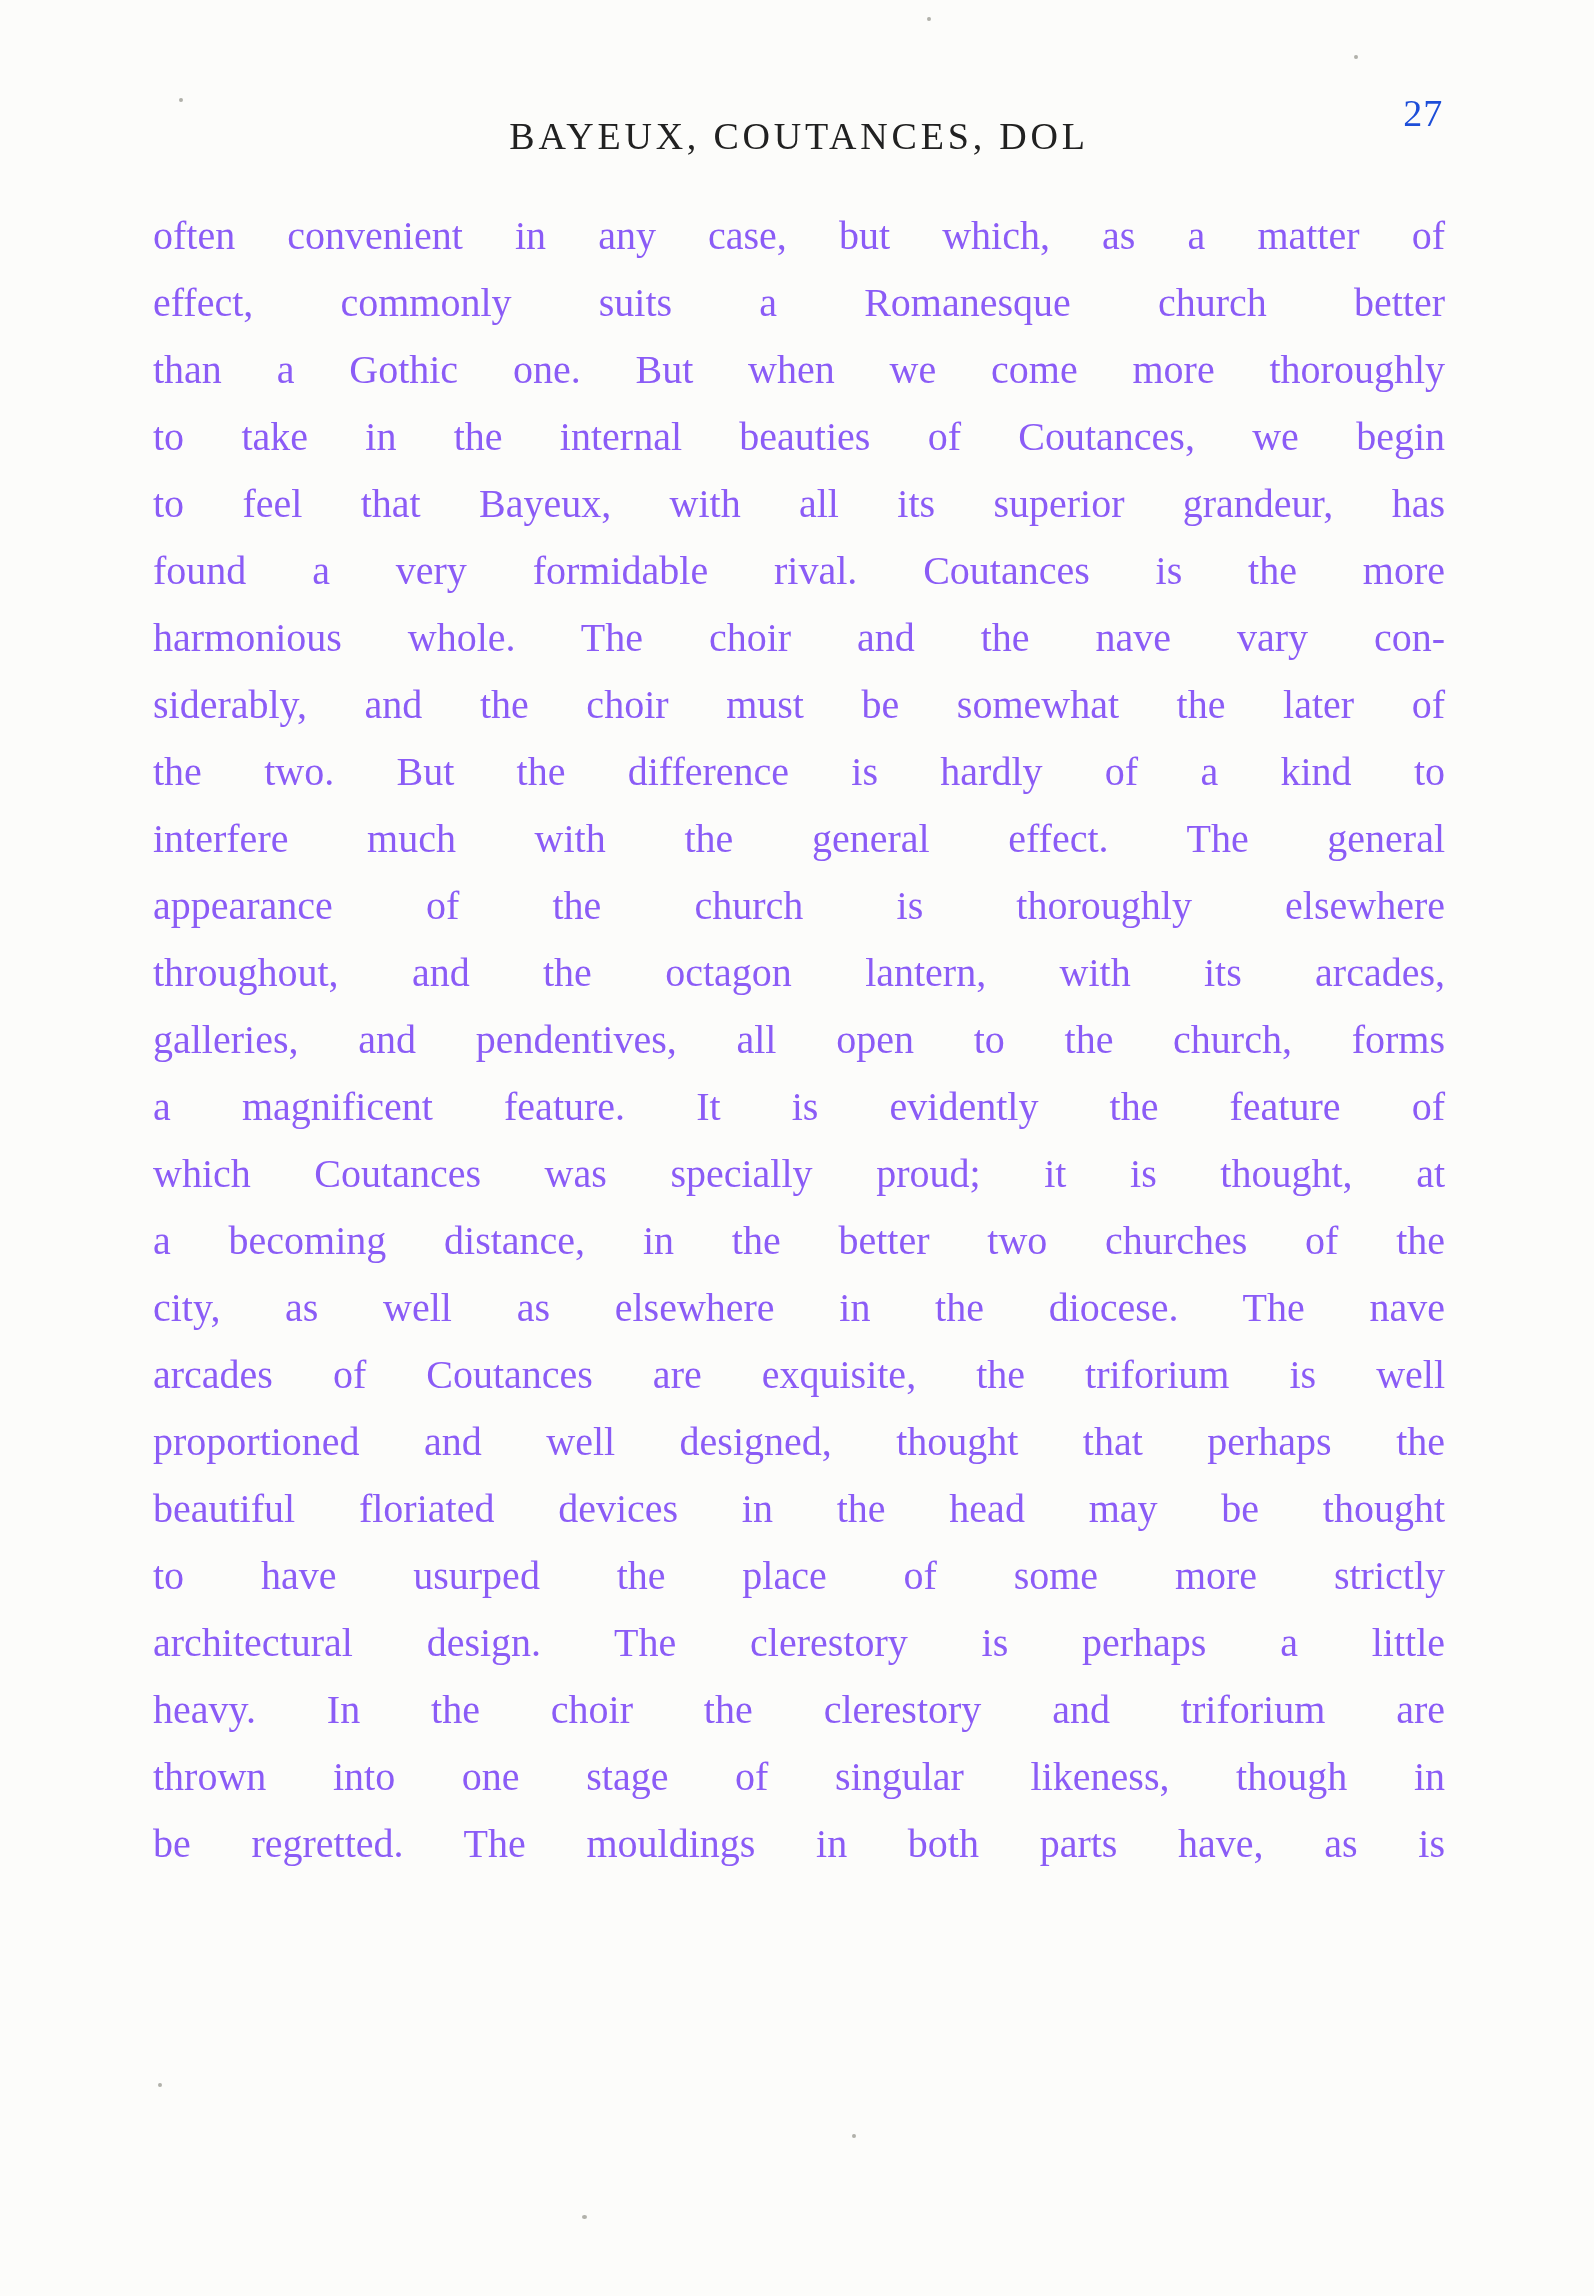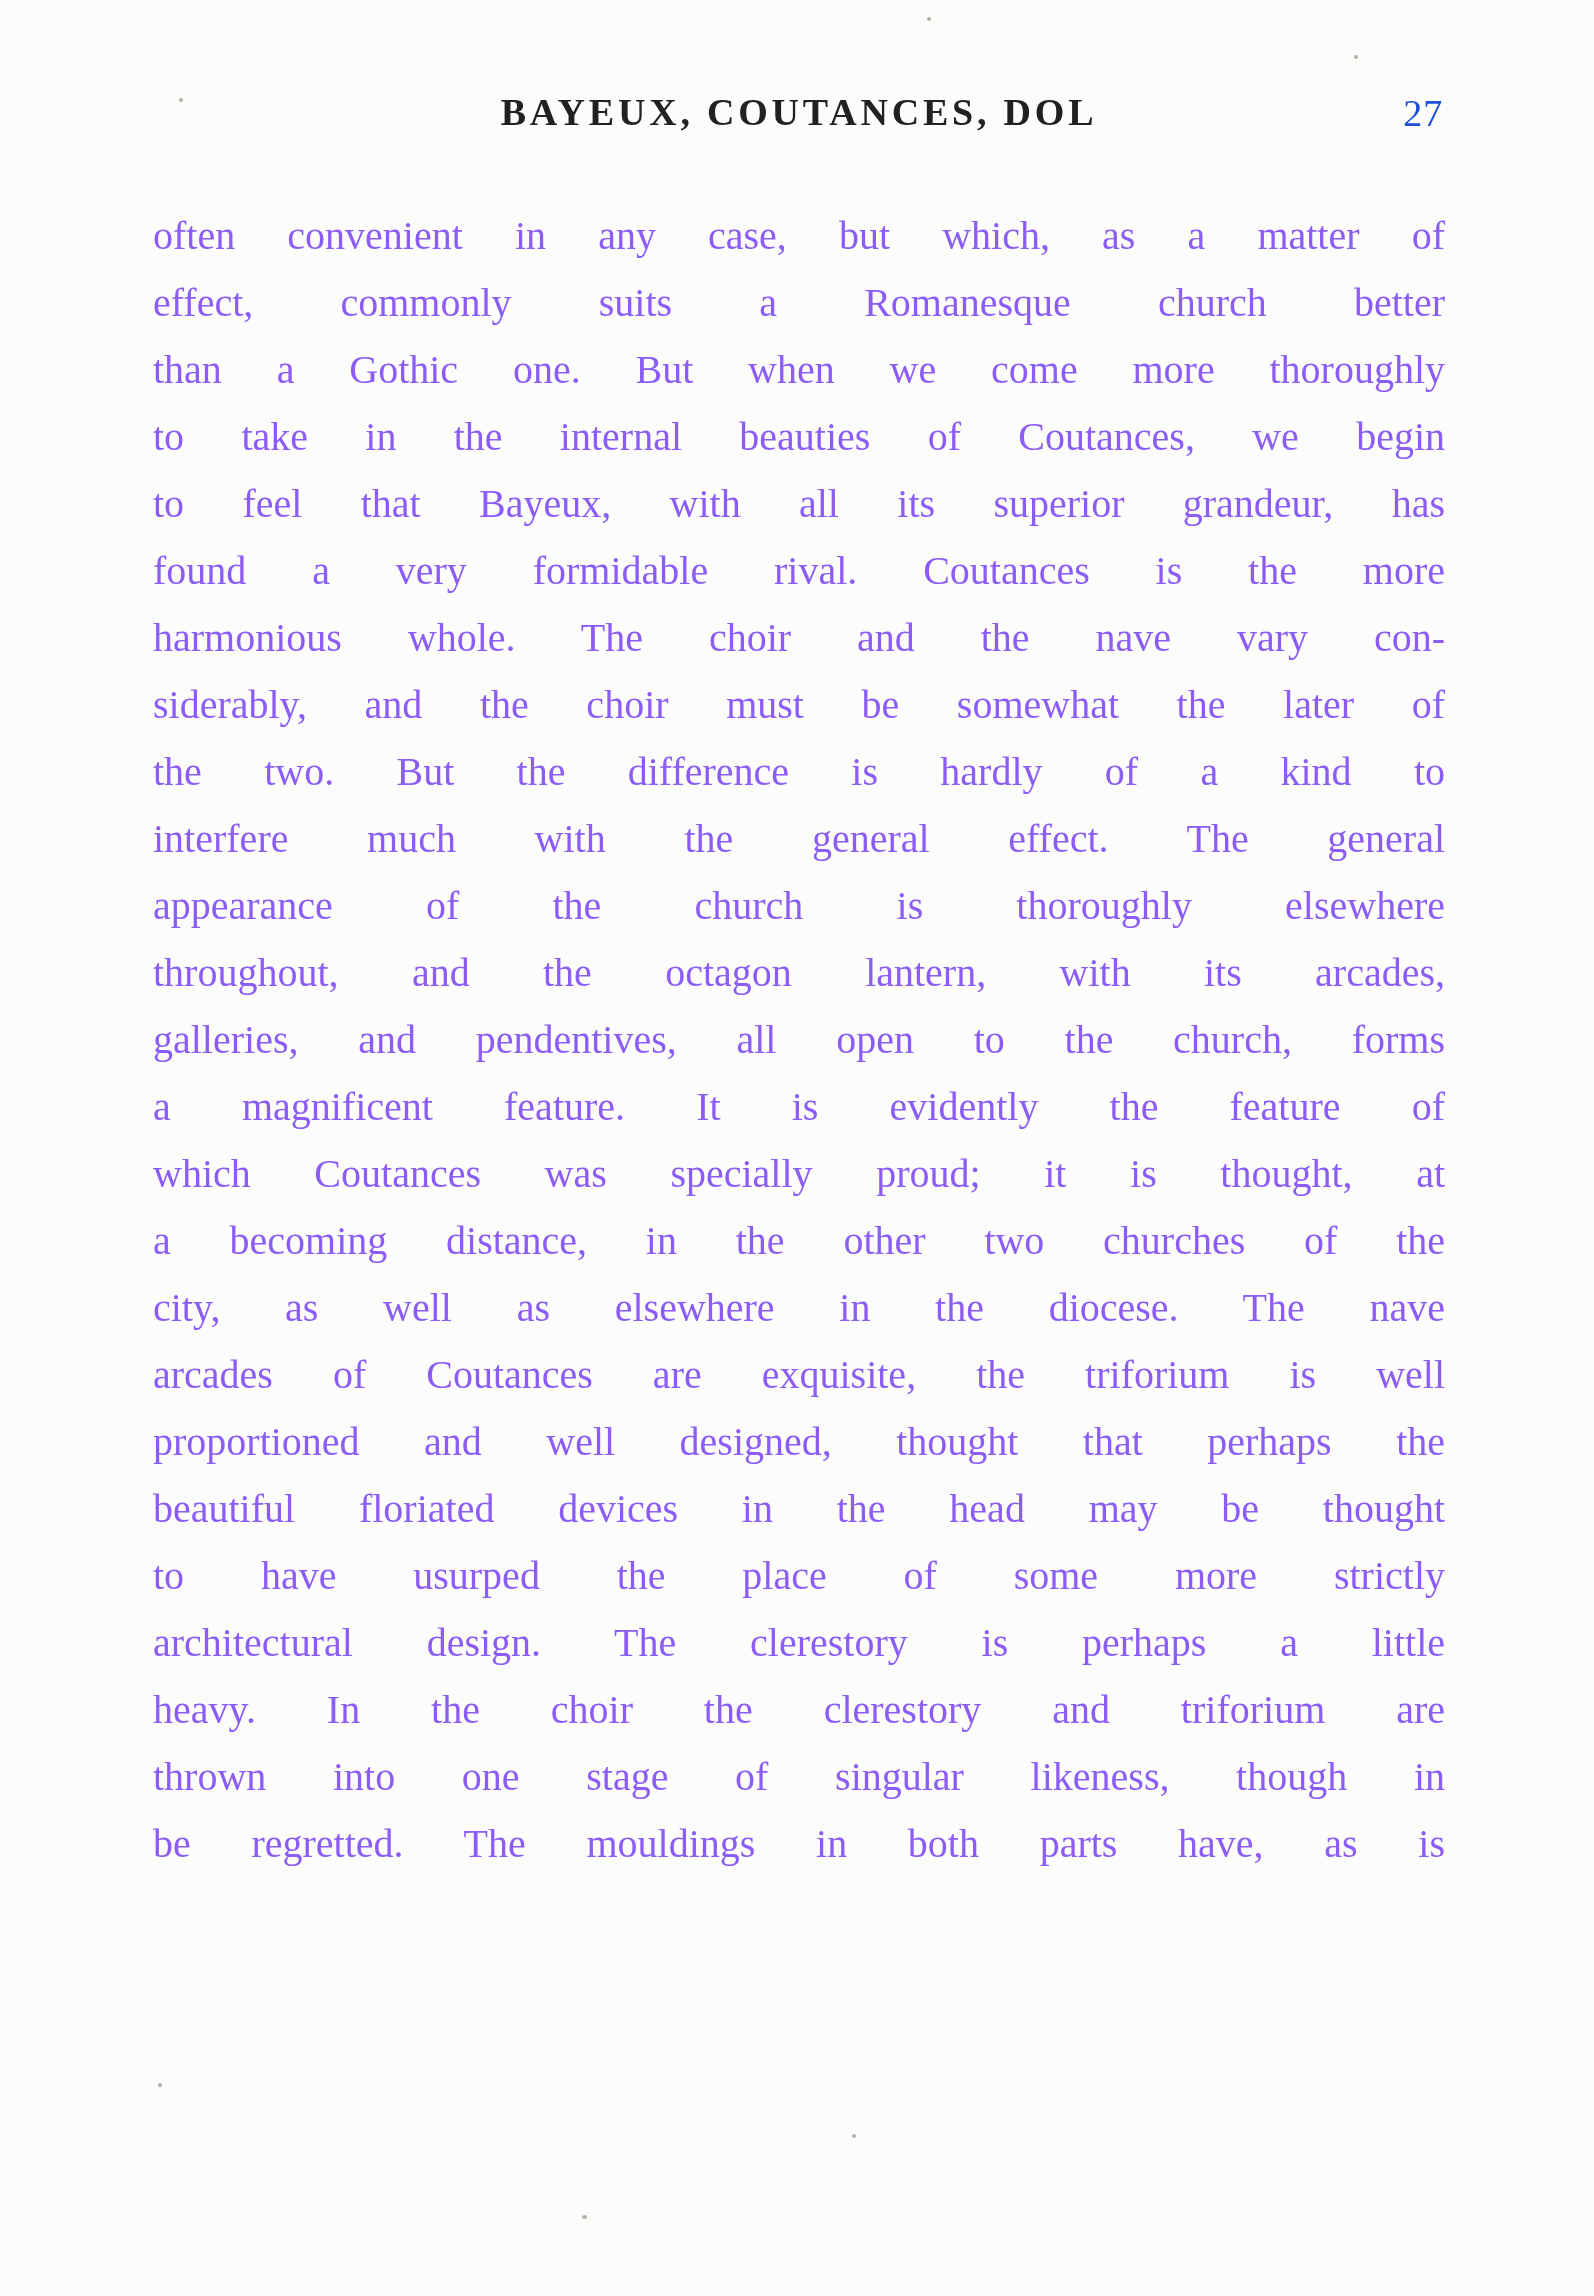--- a/index.html
+++ b/index.html
@@ -14,24 +14,25 @@
   }
   .page-header {
     position: absolute;
     top: 90px;
     left: 153px;
     width: 1292px;
     height: 55px;
   }
   .header-title {
     text-align: center;
-    font-weight: bold;
+    font-weight: normal;
     font-size: 38px;
     letter-spacing: 3.8px;
     color: #212121;
+    margin-top: 24px;
   }
   .page-number {
     position: absolute;
     right: 1.9px;
     top: 0.9px;
     font-size: 38px;
     letter-spacing: 0.9px;
     color: #1d4ed8;
   }
   .page-body {
@@ -79,21 +80,21 @@
   <div class="text-line">found a very formidable rival. Coutances is the more</div>
   <div class="text-line">harmonious whole. The choir and the nave vary con-</div>
   <div class="text-line">siderably, and the choir must be somewhat the later of</div>
   <div class="text-line">the two. But the difference is hardly of a kind to</div>
   <div class="text-line">interfere much with the general effect. The general</div>
   <div class="text-line">appearance of the church is thoroughly elsewhere</div>
   <div class="text-line">throughout, and the octagon lantern, with its arcades,</div>
   <div class="text-line">galleries, and pendentives, all open to the church, forms</div>
   <div class="text-line">a magnificent feature. It is evidently the feature of</div>
   <div class="text-line">which Coutances was specially proud; it is thought, at</div>
-  <div class="text-line">a becoming distance, in the other two churches of the</div>
+  <div class="text-line">a becoming distance, in the better two churches of the</div>
   <div class="text-line">city, as well as elsewhere in the diocese. The nave</div>
   <div class="text-line">arcades of Coutances are exquisite, the triforium is well</div>
   <div class="text-line">proportioned and well designed, thought that perhaps the</div>
   <div class="text-line">beautiful floriated devices in the head may be thought</div>
   <div class="text-line">to have usurped the place of some more strictly</div>
   <div class="text-line">architectural design. The clerestory is perhaps a little</div>
   <div class="text-line">heavy. In the choir the clerestory and triforium are</div>
   <div class="text-line">thrown into one stage of singular likeness, though in</div>
   <div class="text-line">be regretted. The mouldings in both parts have, as is</div>
 </main>

